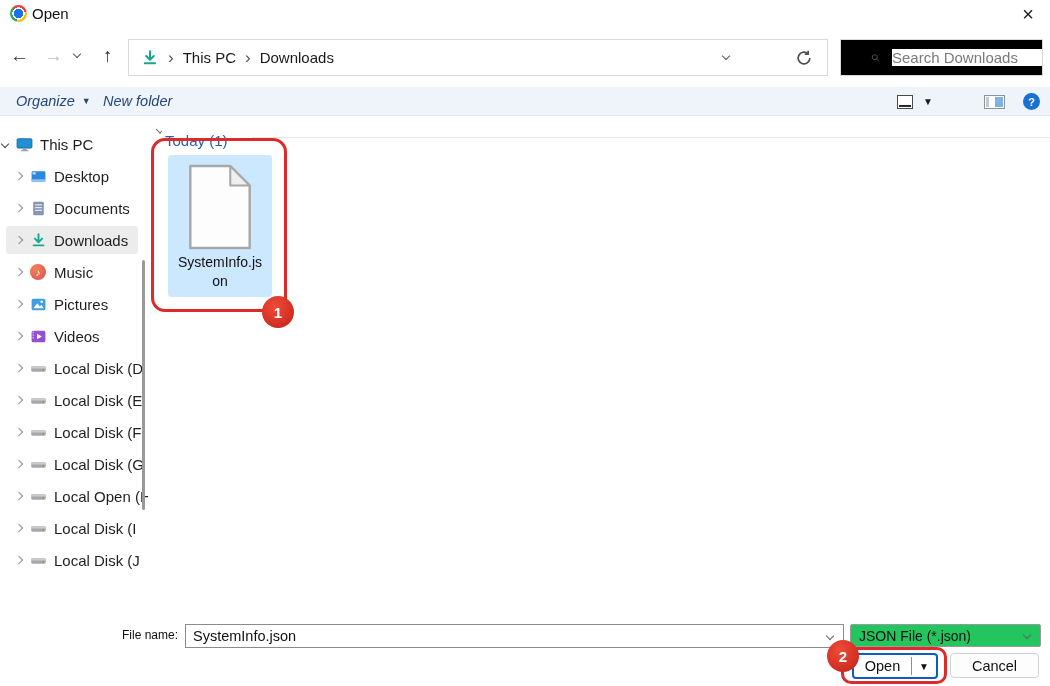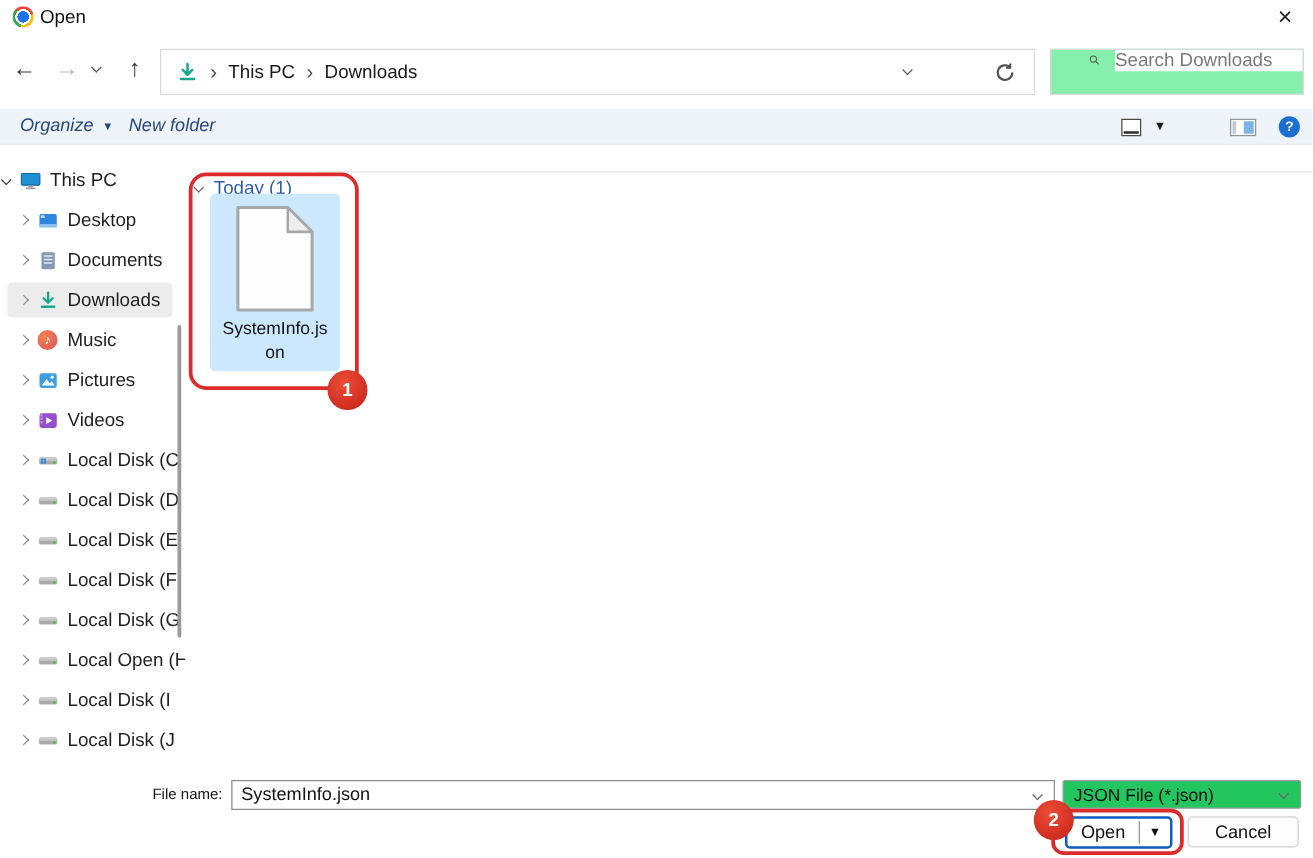--- a/index.html
+++ b/index.html
@@ -24,21 +24,21 @@
   .chev.sm { width:6px; height:6px; }
   .chev.right { transform:rotate(-45deg); border-color:#8e8e8e; }
   .nav-combo-chev { position:absolute; left:74px; top:51px; }
   .addressbar { position:absolute; left:128px; top:39px; width:700px; height:37px;
     border:1px solid #d9d9d9; background:#fff; display:flex; align-items:center; padding:0 14px 0 12px; }
   .crumb-sep { font-size:17px; color:#555; margin:0 9px; line-height:1; }
   .crumb { font-size:15px; color:#191919; cursor:default; }
   .addr-chev { margin-left:auto; margin-bottom:3px; }
   .refresh-wrap { margin-left:66px; width:18px; height:18px; }
   .searchbox { position:absolute; left:840px; top:39px; width:203px; height:37px;
-    border:1px solid #d9d9d9; background:#86efac; display:flex; align-items:flex-start; padding-left:30px; }
+    border:1px solid #d9d9d9; background:#000000; display:flex; align-items:center; padding-left:30px; }
   .searchbox input { border:none; outline:none; width:150px; margin-left:12px; font-size:15px;
     font-family:inherit; color:#333; }
   .searchbox input::placeholder { color:#7a7a7a; }
 
   
   .toolbar { position:absolute; left:0; top:87px; width:1050px; height:29px; background:#eff4fa;
     border-bottom:1px solid #e3e7ec; }
   .tb-item { position:absolute; top:0; height:28px; display:flex; align-items:center;
     color:#24477d; font-size:14.5px; cursor:pointer;font-style:italic; }
   .tb-organize { left:16px; }
@@ -67,22 +67,22 @@
   .srow.selected::before { content:""; position:absolute; left:6px; right:10px; top:2px; bottom:2px;
     background:#ececec; border-radius:4px; z-index:-1; }
   .srow { z-index:0; }
   .music-badge { width:16px; height:16px; border-radius:50%;
     background:radial-gradient(circle at 35% 30%, #f08355, #dd4f54); color:#fff; font-size:10px;
     display:flex; align-items:center; justify-content:center; }
   .side-scroll { position:absolute; left:142px; top:260px; width:3px; height:250px;
     background:#9a9a9a; border-radius:2px; }
 
   
-  .group-header { position:absolute; left:156px; top:140px; height:20px; display:flex;
-    align-items:center; cursor:pointer; }
+  .group-header { position:absolute; left:156px; top:129px; height:20px; display:flex;
+    align-items:flex-start; cursor:pointer;flex-direction:column; }
   .group-header .lbl { margin-left:9px; font-size:15px; color:#2b5dad; }
   .group-line { position:absolute; left:252px; top:137px; right:0; height:1px; background:#e7e7e7; }
   .tile { position:absolute; left:168px; top:155px; width:104px; height:142px; background:#cce8ff;
     border-radius:4px; display:flex; flex-direction:column; align-items:center; cursor:pointer; }
   .tile svg { margin-top:9px; }
   .tile .flabel { width:88px; margin-top:3px; font-size:14px; line-height:19px; text-align:center;
     word-break:break-all; color:#111; }
 
   
   .ann-rect { position:absolute; border:3px solid #dd2a2a; z-index:20; pointer-events:none; }
@@ -263,37 +263,20 @@
         <rect x="1.5" y="2.5" width="13" height="11" rx="1.8" fill="#9550cf"></rect>
         <rect x="2.3" y="3.4" width="1.5" height="1.5" fill="#c9a3ec"></rect>
         <rect x="2.3" y="5.9" width="1.5" height="1.5" fill="#c9a3ec"></rect>
         <rect x="2.3" y="8.4" width="1.5" height="1.5" fill="#c9a3ec"></rect>
         <path d="M6.6 5.4 L11.2 8 L6.6 10.6 Z" fill="#ffffff"></path>
       </svg>
     </span>
     <span>Videos</span>
   </div>
 
-  <div class="srow lvl1">
-    <span class="chev-wrap">
-        <span class="chev sm right"></span>
-      </span>
-    <span class="icon">
-      <svg width="17" height="17" viewBox="0 0 16 16">
-        <rect x="1.2" y="5.6" width="13.6" height="5.4" rx="1.4" fill="#a9a9a9"></rect>
-        <rect x="1.2" y="5.6" width="13.6" height="2.4" rx="1.2" fill="#c9c9c9"></rect>
-        <circle cx="12.6" cy="9.4" r="0.9" fill="#3ec13e"></circle>
-        <rect x="2.6" y="6.4" width="1.7" height="1.7" fill="#2f86dd"></rect>
-        <rect x="4.7" y="6.4" width="1.7" height="1.7" fill="#2f86dd"></rect>
-        <rect x="2.6" y="8.5" width="1.7" height="1.7" fill="#2f86dd"></rect>
-        <rect x="4.7" y="8.5" width="1.7" height="1.7" fill="#2f86dd"></rect>
-      </svg>
-    </span>
-    <span>Local Disk (C</span>
-  </div>
 
   <div class="srow lvl1">
     <span class="chev-wrap">
         <span class="chev sm right"></span>
       </span>
     <span class="icon">
       <svg width="17" height="17" viewBox="0 0 16 16">
         <rect x="1.2" y="5.6" width="13.6" height="5.4" rx="1.4" fill="#a9a9a9"></rect>
         <rect x="1.2" y="5.6" width="13.6" height="2.4" rx="1.2" fill="#c9c9c9"></rect>
         <circle cx="12.6" cy="9.4" r="0.9" fill="#3ec13e"></circle>

